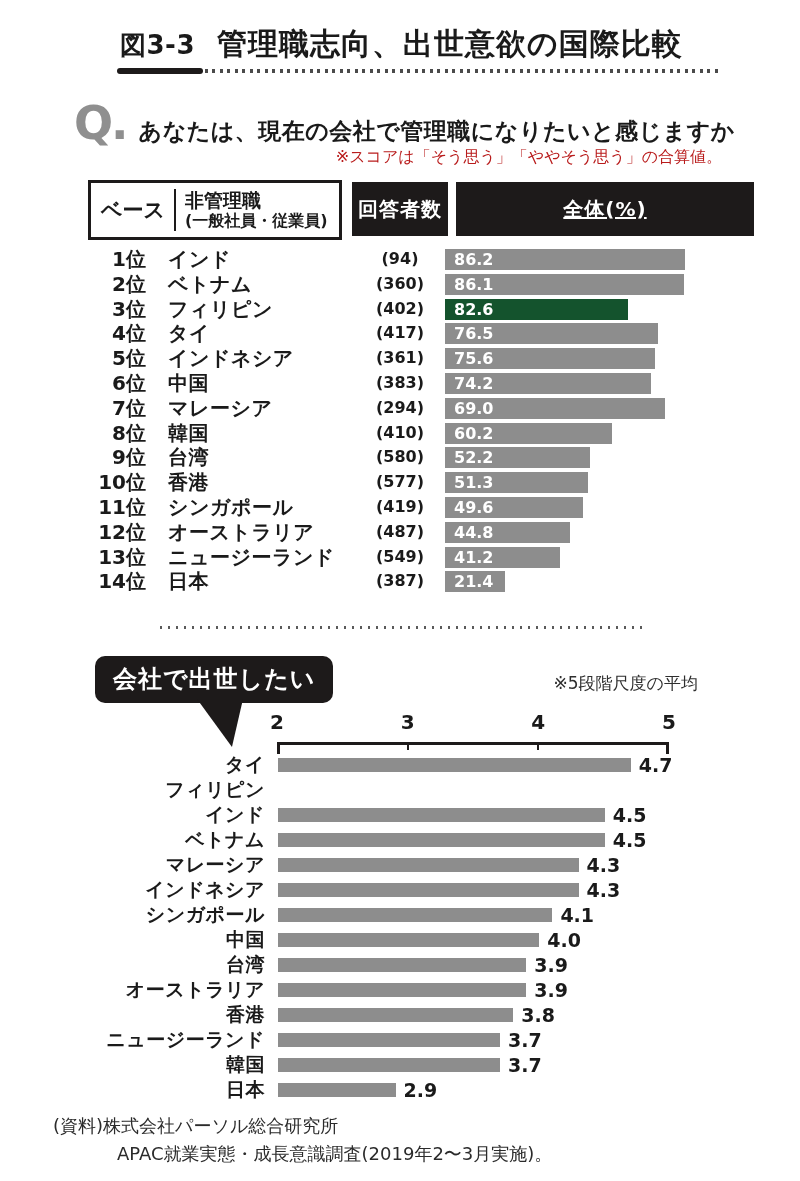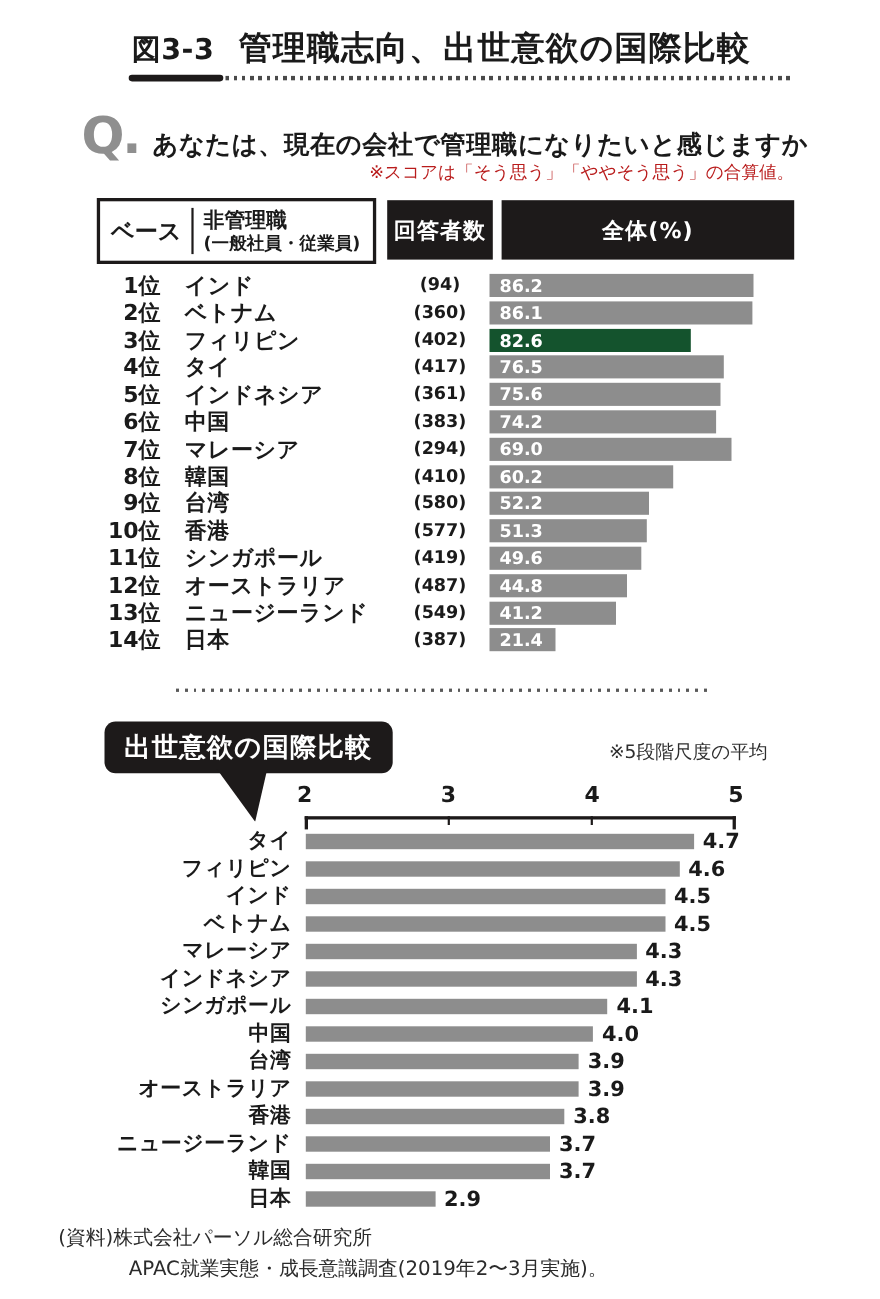--- a/index.html
+++ b/index.html
@@ -27,21 +27,21 @@
               border:3px solid #1d1a1a; background:#fff; display:flex; align-items:center; }
   .base-label { font-size:21px; font-weight:bold; padding:0 9px 0 10px; flex:none; }
   .base-div { width:2px; height:42px; background:#1d1a1a; flex:none; }
   .base-val { padding-left:9px; line-height:1.15; }
   .base-l1 { font-size:19px; font-weight:bold; }
   .base-l2 { font-size:16px; font-weight:bold;margin-top:14px; }
   .hd-black { position:absolute; top:182px; height:54px; background:#1d1a1a; color:#fff;
               display:flex; align-items:center; justify-content:center;
               font-size:20px; font-weight:bold; letter-spacing:1px; }
   .hd-resp { left:352px; width:96px; }
-  .hd-all  { left:456px; width:266px; }
+  .hd-all  { left:456px; width:298px;text-decoration:underline; }
 
   
   .c1rows { position:absolute; left:0; top:247px; width:800px; }
   .c1row { position:relative; height:24.8px; }
   .c1row .rank { position:absolute; left:88px; width:58px; text-align:right;
                  font-size:20px; font-weight:bold; line-height:24.8px; }
   .c1row .country { position:absolute; left:168px; font-size:20px; font-weight:bold;
                     line-height:24.8px; letter-spacing:0.5px; white-space:nowrap; }
   .c1row .count { position:absolute; left:358px; width:84px; text-align:center;
                   font-size:16px; font-weight:bold; line-height:24.8px; }
@@ -221,21 +221,21 @@
     <span class="country">日本</span>
     <span class="count">(387)</span>
     <div class="c1bar" style="width:59.5px;background:#8d8d8d">
       <span class="c1val">21.4</span>
     </div>
   </div>
     </div>
 
   <div class="dotsep"></div>
 
-  <div class="badge">出世意欲の国際比較</div>
+  <div class="badge">会社で出世したい</div>
   <div class="badge-tail"></div>
   <div class="note2">※5段階尺度の平均</div>
 
   <div class="axis-labels" id="axisLabels">
   <span class="tickl" style="left:0.0px">2</span>
   <span class="tickl" style="left:130.7px">3</span>
   <span class="tickl" style="left:261.3px">4</span>
   <span class="tickl" style="left:392.0px">5</span>
     </div>
   <div class="axis-line" id="axisLine">
@@ -248,24 +248,20 @@
   <div class="c2rows" id="c2rows">
   <div class="c2row">
     <span class="label">タイ</span>
     <span class="c2wrap">
       <span class="c2bar" style="width:352.8px;background:#8d8d8d"></span>
       <span class="c2val">4.7</span>
     </span>
   </div>
   <div class="c2row">
     <span class="label">フィリピン</span>
-    <span class="c2wrap">
-      <span class="c2bar" style="width:339.7px;background:#8d8d8d"></span>
-      <span class="c2val">4.6</span>
-    </span>
   </div>
   <div class="c2row">
     <span class="label">インド</span>
     <span class="c2wrap">
       <span class="c2bar" style="width:326.7px;background:#8d8d8d"></span>
       <span class="c2val">4.5</span>
     </span>
   </div>
   <div class="c2row">
     <span class="label">ベトナム</span>

